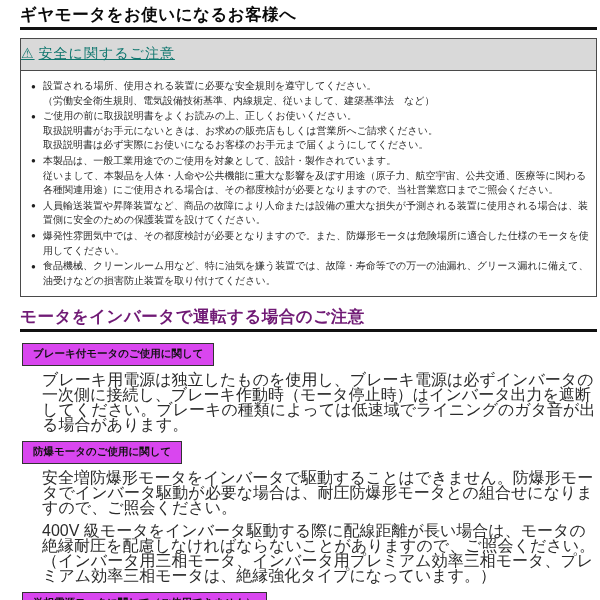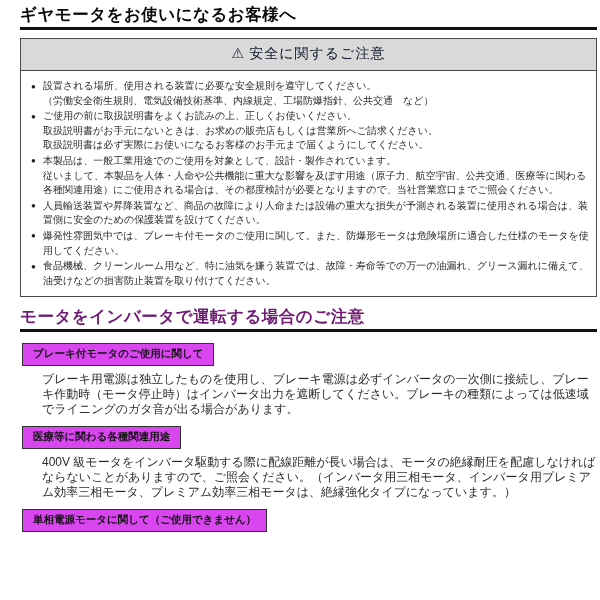--- a/index.html
+++ b/index.html
@@ -28,25 +28,25 @@
     border-bottom: 3px solid #111;
   }
   
   .safety-box {
     border: 1.5px solid #4a4a4a;
     margin-bottom: 9px;
   }
   .safety-header {
     background: #d9d9d9;
     border-bottom: 1.5px solid #4a4a4a;
-    text-align: center;
     font-size: 14px;
-    color: #0f172a;
+    color: #0f766e;
     padding: 6px 0 7px 0;
     letter-spacing: 1px;
+    text-decoration: underline;
   }
   .warn-icon { font-size: 14px; margin-right: 4px; }
   .note-list {
     list-style: none;
     margin: 0;
     padding: 8px 6px 7px 10px;
   }
   .note-item {
     display: flex;
     align-items: flex-start;
@@ -82,78 +82,79 @@
     border: 1.2px solid #333;
     padding: 3px 10px 4px 10px;
     font-size: 10.5px;
     font-weight: bold;
     color: #111;
     margin: 1px 0 0 2px;
     background: #d946ef;
   }
   .sub-body {
     margin: 6px 0 8px 22px;
-    font-size: 12px;
+    font-size: 16px;
     line-height: 15px;
     color: #2b2b2b;
     white-space: pre-wrap;
   }
 </style>
 </head>
 <body>
 
 <div class="page">
 
   <h1 class="page-title">ギヤモータをお使いになるお客様へ</h1>
 
   <section class="safety-box">
     <div class="safety-header">
       <span class="warn-icon">⚠</span><span>安全に関するご注意</span>
     </div>
     <ul class="note-list">
       <li class="note-item">
         <span class="bullet">●</span>
         <span class="note-text">設置される場所、使用される装置に必要な安全規則を遵守してください。
-（労働安全衛生規則、電気設備技術基準、内線規定、工場防爆指針、公共交通　など）</span>
+（労働安全衛生規則、電気設備技術基準、内線規定、従いまして、建築基準法　など）</span>
       </li>
       <li class="note-item">
         <span class="bullet">●</span>
         <span class="note-text">ご使用の前に取扱説明書をよくお読みの上、正しくお使いください。
 取扱説明書がお手元にないときは、お求めの販売店もしくは営業所へご請求ください。
 取扱説明書は必ず実際にお使いになるお客様のお手元まで届くようにしてください。</span>
       </li>
       <li class="note-item">
         <span class="bullet">●</span>
         <span class="note-text">本製品は、一般工業用途でのご使用を対象として、設計・製作されています。
 従いまして、本製品を人体・人命や公共機能に重大な影響を及ぼす用途（原子力、航空宇宙、公共交通、医療等に関わる各種関連用途）にご使用される場合は、その都度検討が必要となりますので、当社営業窓口までご照会ください。</span>
       </li>
       <li class="note-item">
         <span class="bullet">●</span>
         <span class="note-text">人員輸送装置や昇降装置など、商品の故障により人命または設備の重大な損失が予測される装置に使用される場合は、装置側に安全のための保護装置を設けてください。</span>
       </li>
       <li class="note-item">
         <span class="bullet">●</span>
-        <span class="note-text">爆発性雰囲気中では、ブレーキ付モータのご使用に関して。また、防爆形モータは危険場所に適合した仕様のモータを使用してください。</span>
+        <span class="note-text">爆発性雰囲気中では、その都度検討が必要となりますので。また、防爆形モータは危険場所に適合した仕様のモータを使用してください。</span>
       </li>
       <li class="note-item">
         <span class="bullet">●</span>
         <span class="note-text">食品機械、クリーンルーム用など、特に油気を嫌う装置では、故障・寿命等での万一の油漏れ、グリース漏れに備えて、油受けなどの損害防止装置を取り付けてください。</span>
       </li>
     </ul>
   </section>
 
   <h2 class="section-title">モータをインバータで運転する場合のご注意</h2>
 
   <div class="subsection">
     <div class="subhead-box">ブレーキ付モータのご使用に関して</div>
     <p class="sub-body">ブレーキ用電源は独立したものを使用し、ブレーキ電源は必ずインバータの一次側に接続し、ブレーキ作動時（モータ停止時）はインバータ出力を遮断してください。ブレーキの種類によっては低速域でライニングのガタ音が出る場合があります。</p>
   </div>
 
   <div class="subsection">
-    <div class="subhead-box">医療等に関わる各種関連用途</div>
+    <div class="subhead-box">防爆モータのご使用に関して</div>
+    <p class="sub-body">安全増防爆形モータをインバータで駆動することはできません。防爆形モータでインバータ駆動が必要な場合は、耐圧防爆形モータとの組合せになりますので、ご照会ください。</p>
   </div>
 
   <div class="subsection">
     <p class="sub-body">400V 級モータをインバータ駆動する際に配線距離が長い場合は、モータの絶縁耐圧を配慮しなければならないことがありますので、ご照会ください。（インバータ用三相モータ、インバータ用プレミアム効率三相モータ、プレミアム効率三相モータは、絶縁強化タイプになっています。）</p>
   </div>
 
   <div class="subsection">
     <div class="subhead-box">単相電源モータに関して（ご使用できません）</div>
     
   </div>

